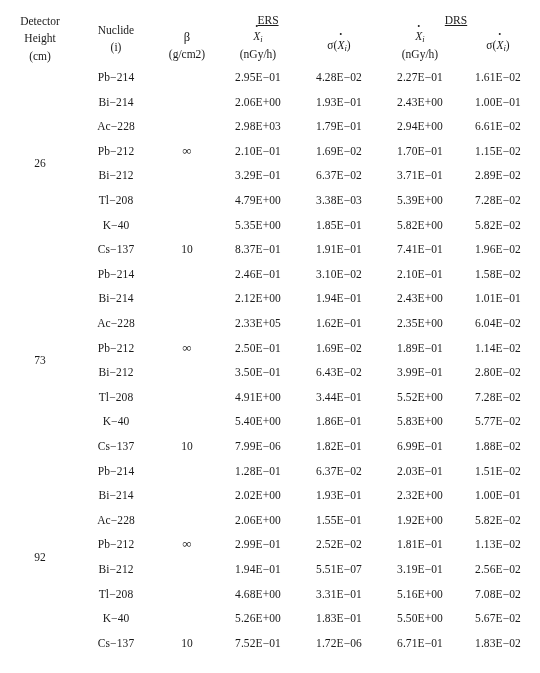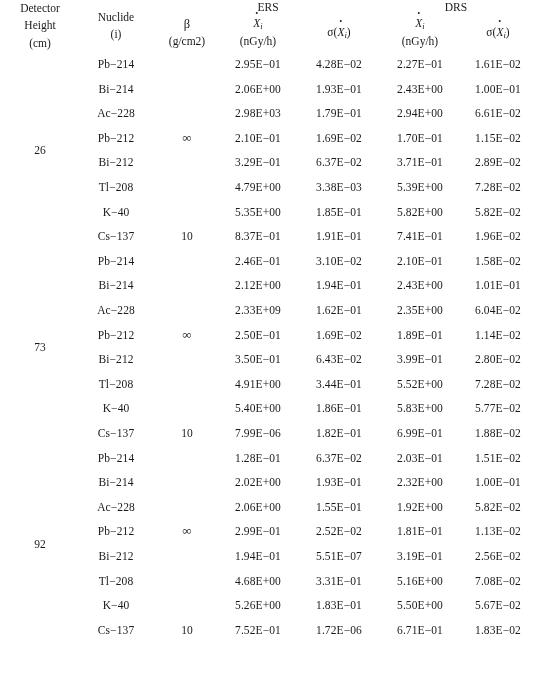--- a/index.html
+++ b/index.html
@@ -20,20 +20,21 @@
     height: 673px;
     box-sizing: border-box;
     padding: 0 6px;
   }
 
   table.sci {
     width: 528px;
     border-collapse: collapse;
     table-layout: fixed;
     font-size: 11px;
+    margin-top: 13px;
   }
 
   table.sci td, table.sci th {
     padding: 0;
     margin: 0;
     font-weight: normal;
     text-align: center;
     vertical-align: middle;
     border: none;
   }
@@ -67,20 +68,21 @@
     line-height: 0;
   }
 
   th.group-label {
     font-size: 11.5px;
     padding-bottom: 3px;
     padding-top: 7px;
   }
   th.group-rule {
     border-bottom: 1px solid #9a9a9a;
+    text-decoration: underline;
   }
 
   th.stack {
     padding-top: 4px;
     padding-bottom: 7px;
     line-height: 1.45;
     font-size: 11.5px;
   }
 
   .hdr-line { display: block; }
@@ -277,21 +279,21 @@
           <td class="nuclide">Bi−214</td>
           <td class="beta"></td>
           <td class="num">2.12E+00</td>
           <td class="num">1.94E−01</td>
           <td class="num">2.43E+00</td>
           <td class="num">1.01E−01</td>
         </tr>
         <tr class="data">
           <td class="nuclide">Ac−228</td>
           <td class="beta"></td>
-          <td class="num">2.33E+09</td>
+          <td class="num">2.33E+05</td>
           <td class="num">1.62E−01</td>
           <td class="num">2.35E+00</td>
           <td class="num">6.04E−02</td>
         </tr>
         <tr class="data">
           <td class="nuclide">Pb−212</td>
           <td class="beta"><span class="inf-sym">∞</span></td>
           <td class="num">2.50E−01</td>
           <td class="num">1.69E−02</td>
           <td class="num">1.89E−01</td>

